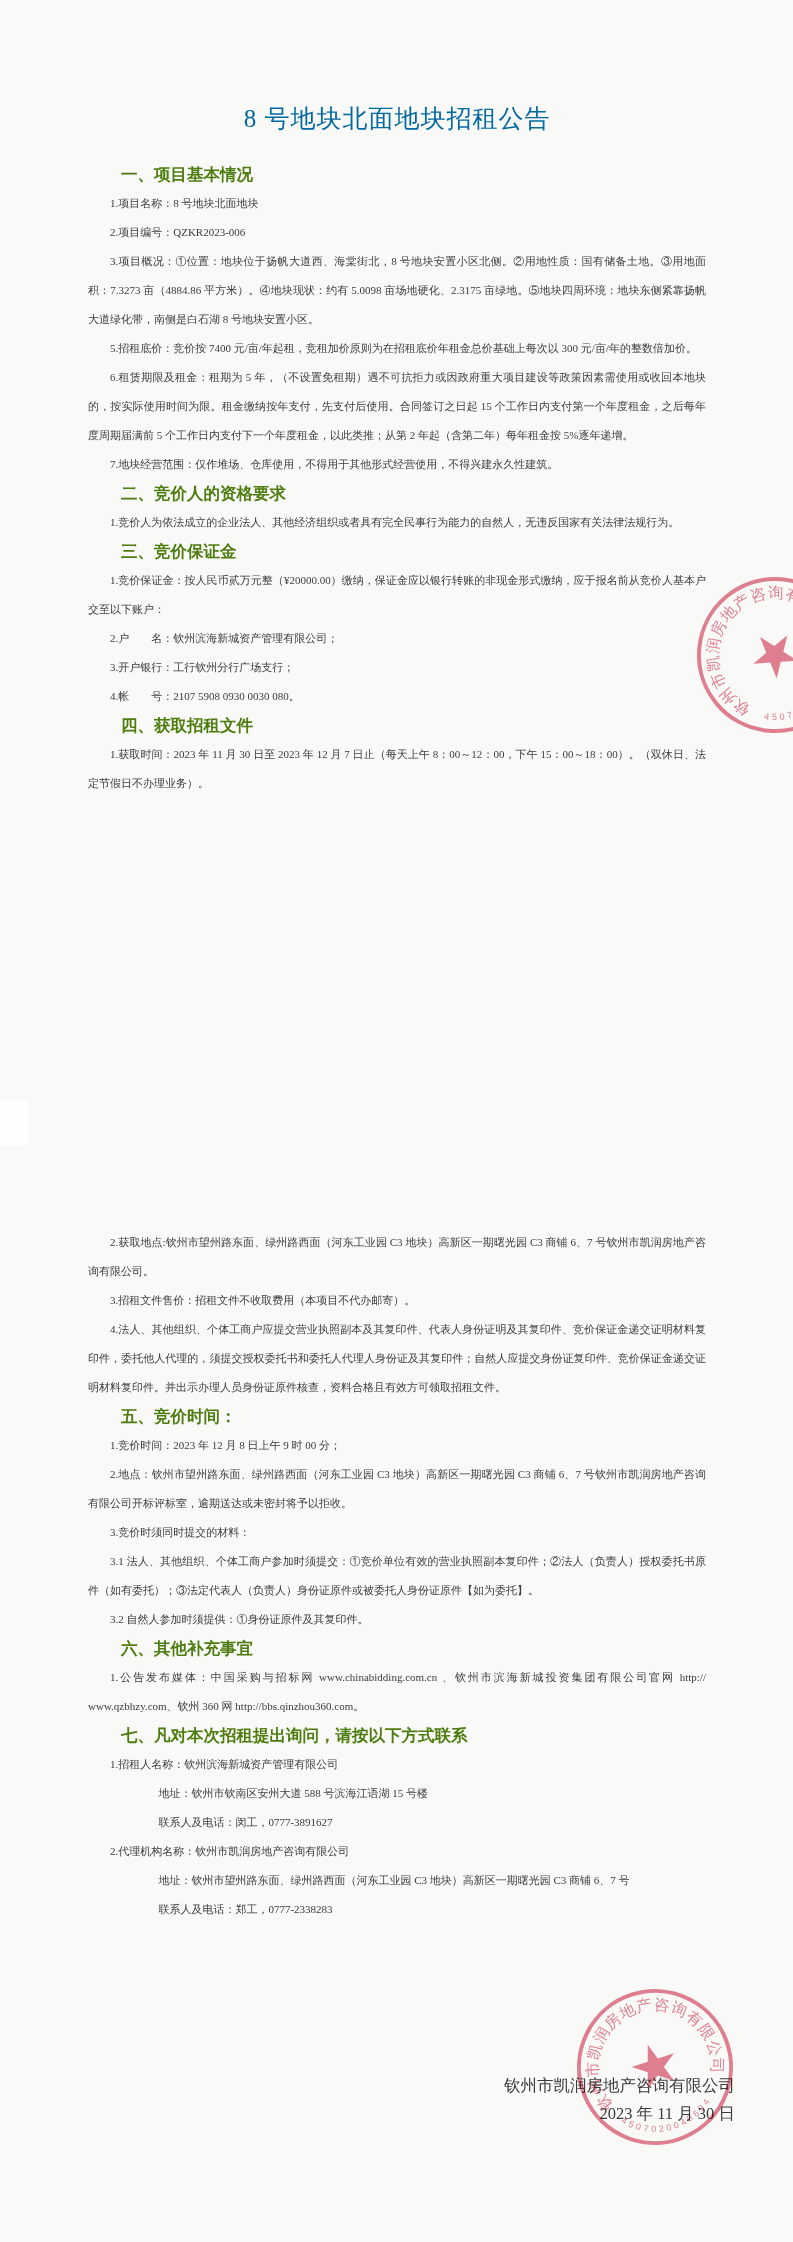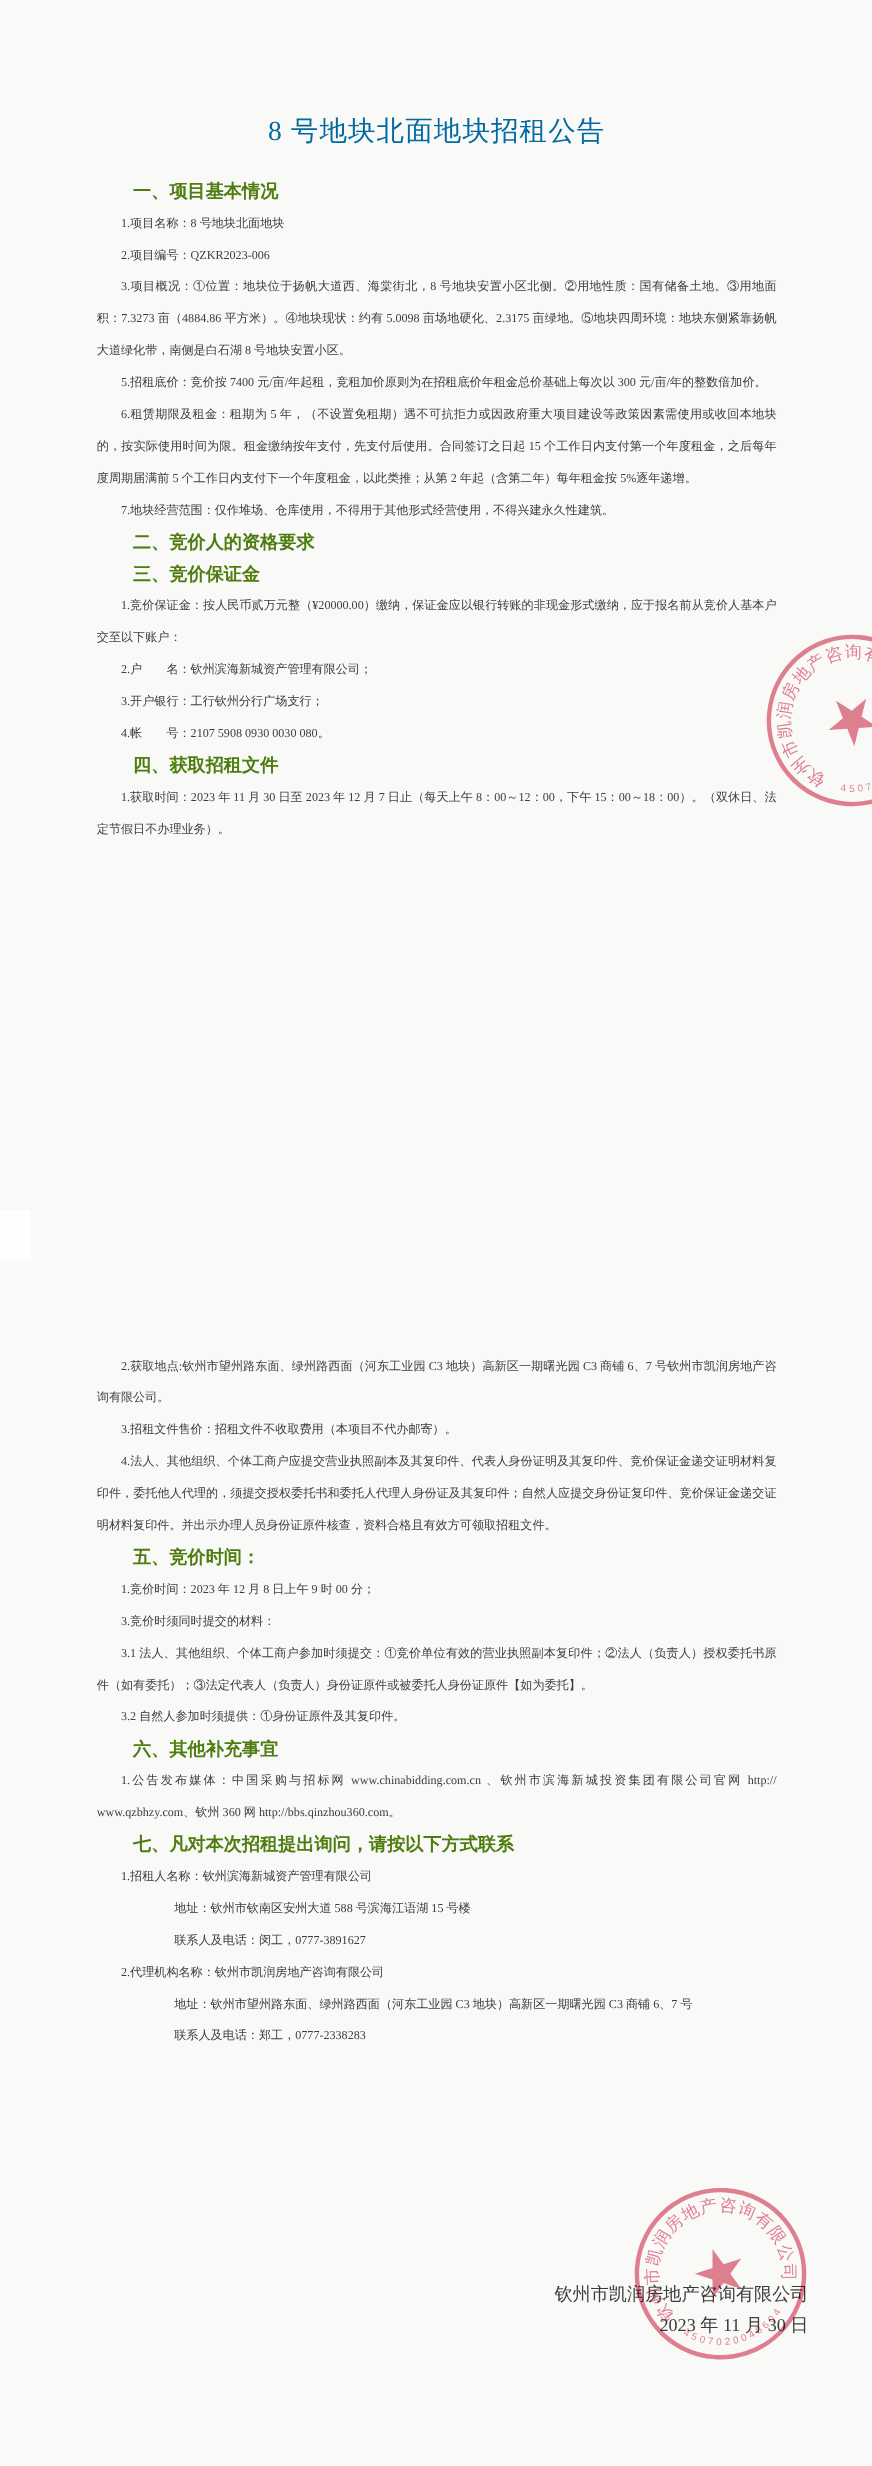--- a/index.html
+++ b/index.html
@@ -43,37 +43,39 @@
 <div class="page-block" id="block1">
   <h1 class="doc-title">8 号地块北面地块招租公告</h1>
   <p class="line h">一、项目基本情况</p>
   <p class="line">1.项目名称：8 号地块北面地块</p>
   <p class="line">2.项目编号：QZKR2023-006</p>
   <p class="line">3.项目概况：①位置：地块位于扬帆大道西、海棠街北，8 号地块安置小区北侧。②用地性质：国有储备土地。③用地面积：7.3273 亩（4884.86 平方米）。④地块现状：约有 5.0098 亩场地硬化、2.3175 亩绿地。⑤地块四周环境：地块东侧紧靠扬帆大道绿化带，南侧是白石湖 8 号地块安置小区。</p>
   <p class="line">5.招租底价：竞价按 7400 元/亩/年起租，竞租加价原则为在招租底价年租金总价基础上每次以 300 元/亩/年的整数倍加价。</p>
   <p class="line">6.租赁期限及租金：租期为 5 年，（不设置免租期）遇不可抗拒力或因政府重大项目建设等政策因素需使用或收回本地块的，按实际使用时间为限。租金缴纳按年支付，先支付后使用。合同签订之日起 15 个工作日内支付第一个年度租金，之后每年度周期届满前 5 个工作日内支付下一个年度租金，以此类推；从第 2 年起（含第二年）每年租金按 5%逐年递增。</p>
   <p class="line">7.地块经营范围：仅作堆场、仓库使用，不得用于其他形式经营使用，不得兴建永久性建筑。</p>
   <p class="line h">二、竞价人的资格要求</p>
+  <p class="line">1.竞价人为依法成立的企业法人、其他经济组织或者具有完全民事行为能力的自然人，无违反国家有关法律法规行为。</p>
   <p class="line h">三、竞价保证金</p>
   <p class="line">1.竞价保证金：按人民币贰万元整（¥20000.00）缴纳，保证金应以银行转账的非现金形式缴纳，应于报名前从竞价人基本户交至以下账户：</p>
   <p class="line">2.户　　名：钦州滨海新城资产管理有限公司；</p>
   <p class="line">3.开户银行：工行钦州分行广场支行；</p>
   <p class="line">4.帐　　号：2107 5908 0930 0030 080。</p>
   <p class="line h">四、获取招租文件</p>
   <p class="line">1.获取时间：2023 年 11 月 30 日至 2023 年 12 月 7 日止（每天上午 8：00～12：00，下午 15：00～18：00）。（双休日、法定节假日不办理业务）。</p>
 </div>
 
 <div class="scan-artifact"></div>
 
 <div class="page-block" id="block2">
   <p class="line">2.获取地点:钦州市望州路东面、绿州路西面（河东工业园 C3 地块）高新区一期曙光园 C3 商铺 6、7 号钦州市凯润房地产咨询有限公司。</p>
   <p class="line">3.招租文件售价：招租文件不收取费用（本项目不代办邮寄）。</p>
   <p class="line">4.法人、其他组织、个体工商户应提交营业执照副本及其复印件、代表人身份证明及其复印件、竞价保证金递交证明材料复印件，委托他人代理的，须提交授权委托书和委托人代理人身份证及其复印件；自然人应提交身份证复印件、竞价保证金递交证明材料复印件。并出示办理人员身份证原件核查，资料合格且有效方可领取招租文件。</p>
   <p class="line h">五、竞价时间：</p>
   <p class="line">1.竞价时间：2023 年 12 月 8 日上午 9 时 00 分；</p>
+  <p class="line">2.地点：钦州市望州路东面、绿州路西面（河东工业园 C3 地块）高新区一期曙光园 C3 商铺 6、7 号钦州市凯润房地产咨询有限公司开标评标室，逾期送达或未密封将予以拒收。</p>
   <p class="line">3.竞价时须同时提交的材料：</p>
   <p class="line">3.1 法人、其他组织、个体工商户参加时须提交：①竞价单位有效的营业执照副本复印件；②法人（负责人）授权委托书原件（如有委托）；③法定代表人（负责人）身份证原件或被委托人身份证原件【如为委托】。</p>
   <p class="line">3.2 自然人参加时须提供：①身份证原件及其复印件。</p>
   <p class="line h">六、其他补充事宜</p>
   <p class="line">1.公告发布媒体：中国采购与招标网 www.chinabidding.com.cn 、钦州市滨海新城投资集团有限公司官网 http:// www.qzbhzy.com、钦州 360 网 http://bbs.qinzhou360.com。</p>
   <p class="line h">七、凡对本次招租提出询问，请按以下方式联系</p>
   <p class="line">1.招租人名称：钦州滨海新城资产管理有限公司</p>
   <p class="line pi">地址：钦州市钦南区安州大道 588 号滨海江语湖 15 号楼</p>
   <p class="line pi">联系人及电话：闵工，0777-3891627</p>
   <p class="line">2.代理机构名称：钦州市凯润房地产咨询有限公司</p>

